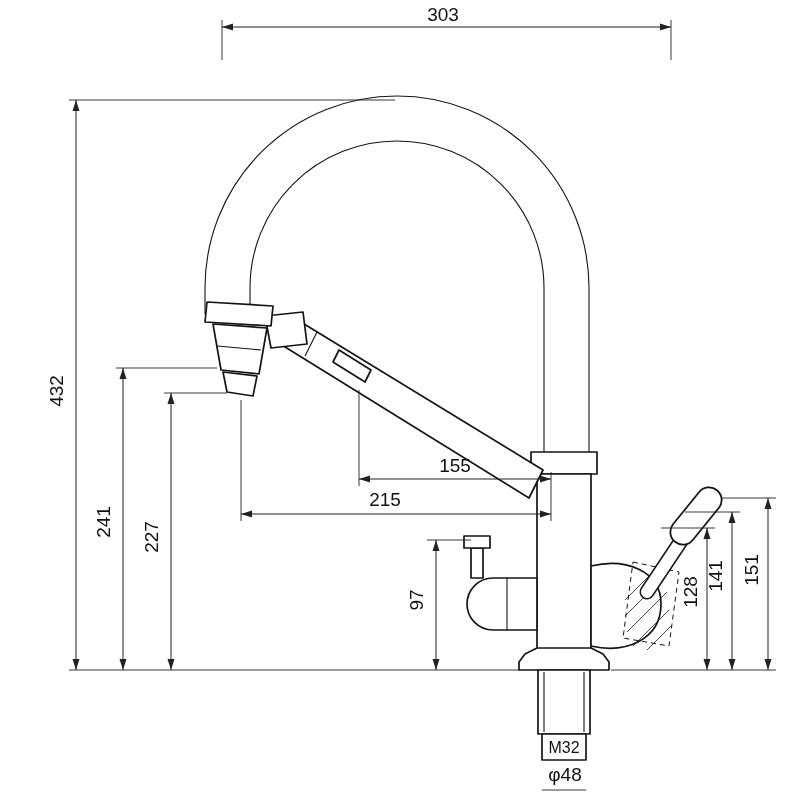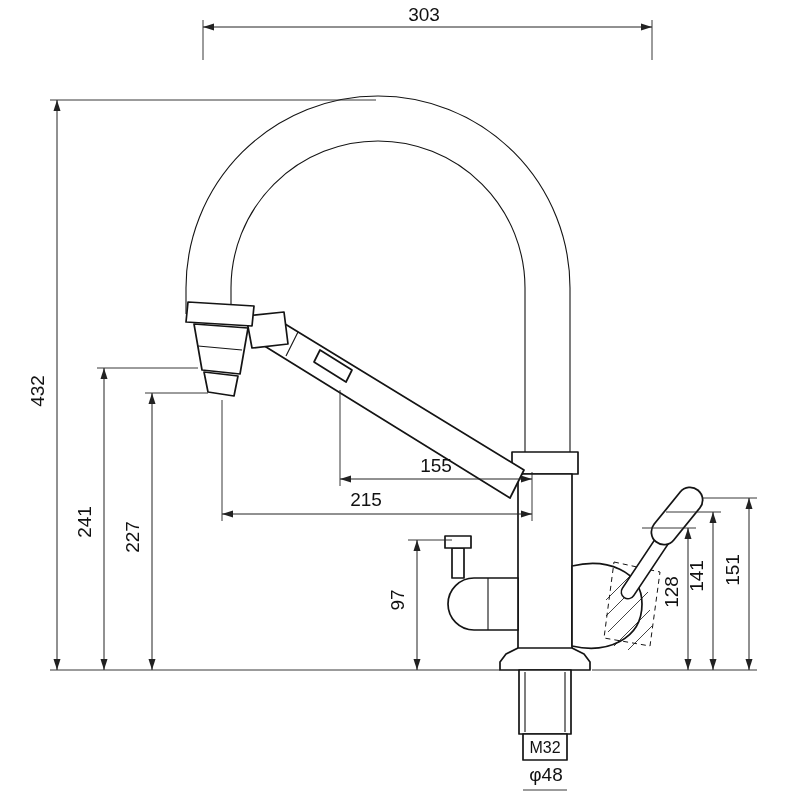--- a/index.html
+++ b/index.html
@@ -1,16 +1,16 @@
 <!DOCTYPE html>
 <html><head>
 <meta charset="utf-8">
 <style>
   html,body{margin:0;padding:0;background:#fff;width:800px;height:800px;overflow:hidden;}
-  .page{width:696px;height:800px;background:#ffffff;position:relative;font-family:"Liberation Sans",sans-serif;}
+  .page{width:696px;height:800px;background:#ffffff;position:relative;font-family:"Liberation Sans",sans-serif;padding-left:19px;}
   svg{display:block;}
   .outline{fill:#ffffff;stroke:#141414;stroke-width:1.7;stroke-linejoin:round;}
   .thin{fill:none;stroke:#141414;stroke-width:1.1;}
   .capb{stroke:#141414;stroke-linecap:round;fill:none;}
   .capw{stroke:#ffffff;stroke-linecap:round;fill:none;}
   .dim{stroke:#222222;stroke-width:1;fill:none;}
   .ext{stroke:#222222;stroke-width:0.9;fill:none;}
   .phantom{fill:none;stroke:#141414;stroke-width:1;stroke-dasharray:5 4;}
   .hatch{stroke:#141414;stroke-width:0.8;}
   .dimtext{font-family:"Liberation Sans",sans-serif;font-size:19px;fill:#111111;}

